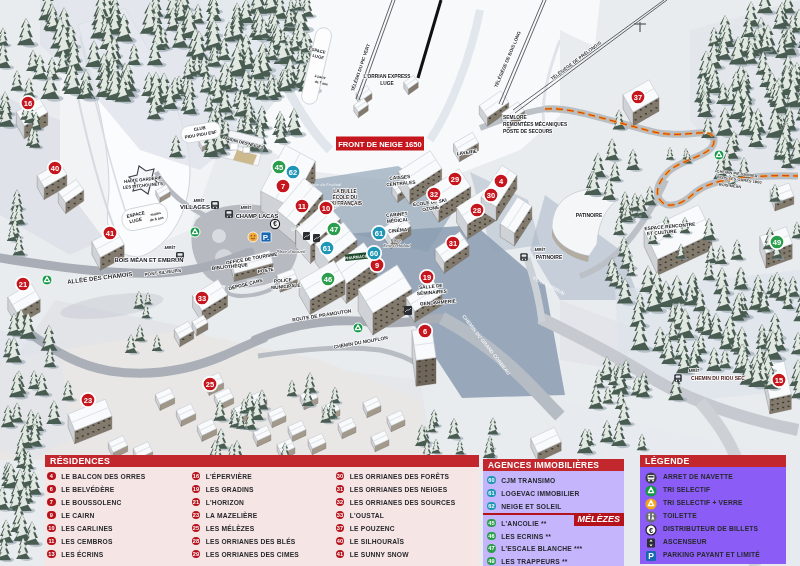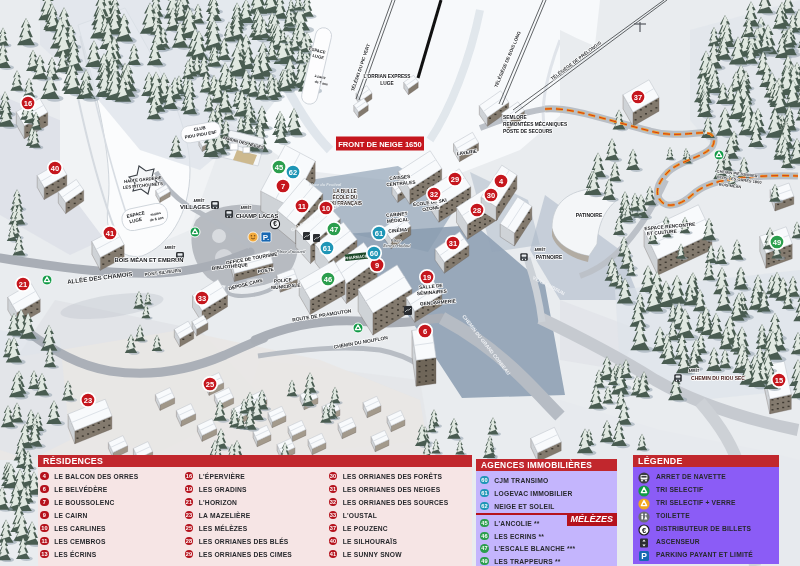--- a/index.html
+++ b/index.html
@@ -1,14 +1,14 @@
 <!DOCTYPE html>
 <html><head><meta charset="utf-8"><title>Plan Les Orres 1650</title><style>
 html,body{margin:0;padding:0;} body{width:800px;height:566px;overflow:hidden;font-family:"Liberation Sans",sans-serif;background:#eef0f3;position:relative;}
-.panel{position:absolute;box-sizing:border-box;}
+.panel{position:absolute;box-sizing:border-box;margin-left:7px;}
 .phead{background:#c1272d;color:#fff;font-weight:bold;font-size:9px;line-height:12px;padding-left:5px;letter-spacing:0.3px;}
 .row{position:absolute;height:13px;display:flex;align-items:center;}
 .bullet{width:8.8px;height:8.8px;border-radius:50%;color:#fff;font-size:5.6px;font-weight:bold;display:flex;align-items:center;justify-content:center;flex:none;}
 .lbl{font-size:6.7px;font-weight:bold;color:#26282c;margin-left:5.5px;white-space:nowrap;letter-spacing:0.2px;}
 </style></head><body>
 <svg width="800" height="566" viewBox="0 0 800 566" style="position:absolute;left:0;top:0">
 <defs>
 <g id="tr">
         <ellipse cx="4" cy="8.5" rx="7" ry="2.6" fill="#9aa6b3" opacity="0.6"></ellipse>
         <path d="M0,-15 L4.5,-6.5 L2.2,-6.5 L6,2 L3.5,2 L7.8,9 L-7.8,9 L-3.5,2 L-6,2 L-2.2,-6.5 L-4.5,-6.5 Z" fill="#495c51"></path>

